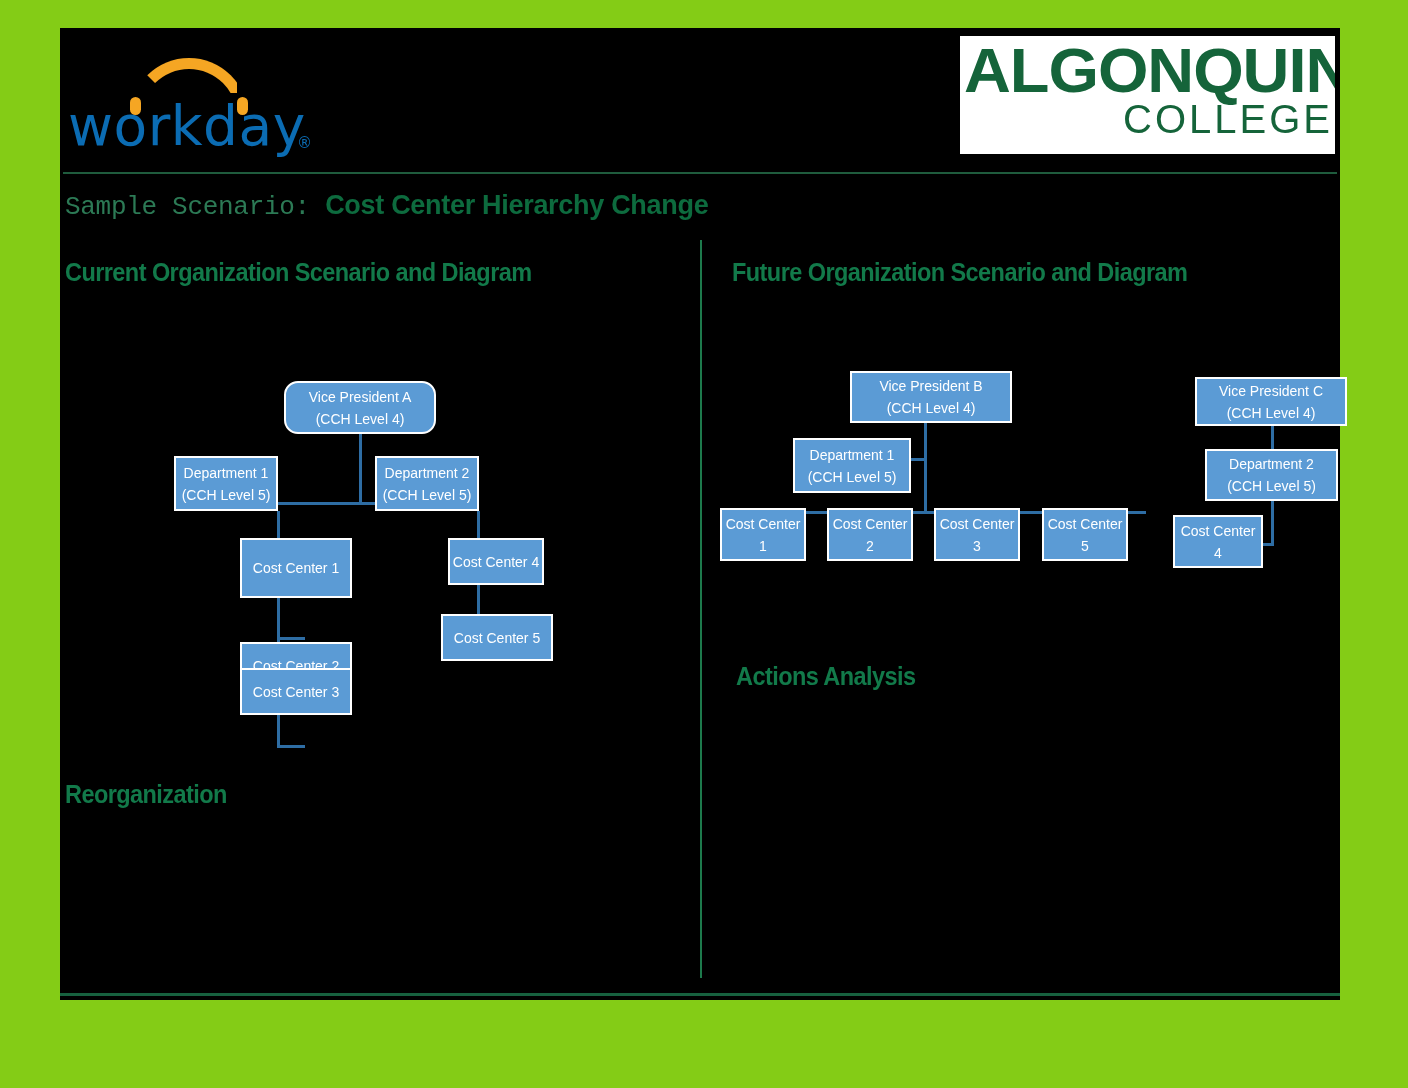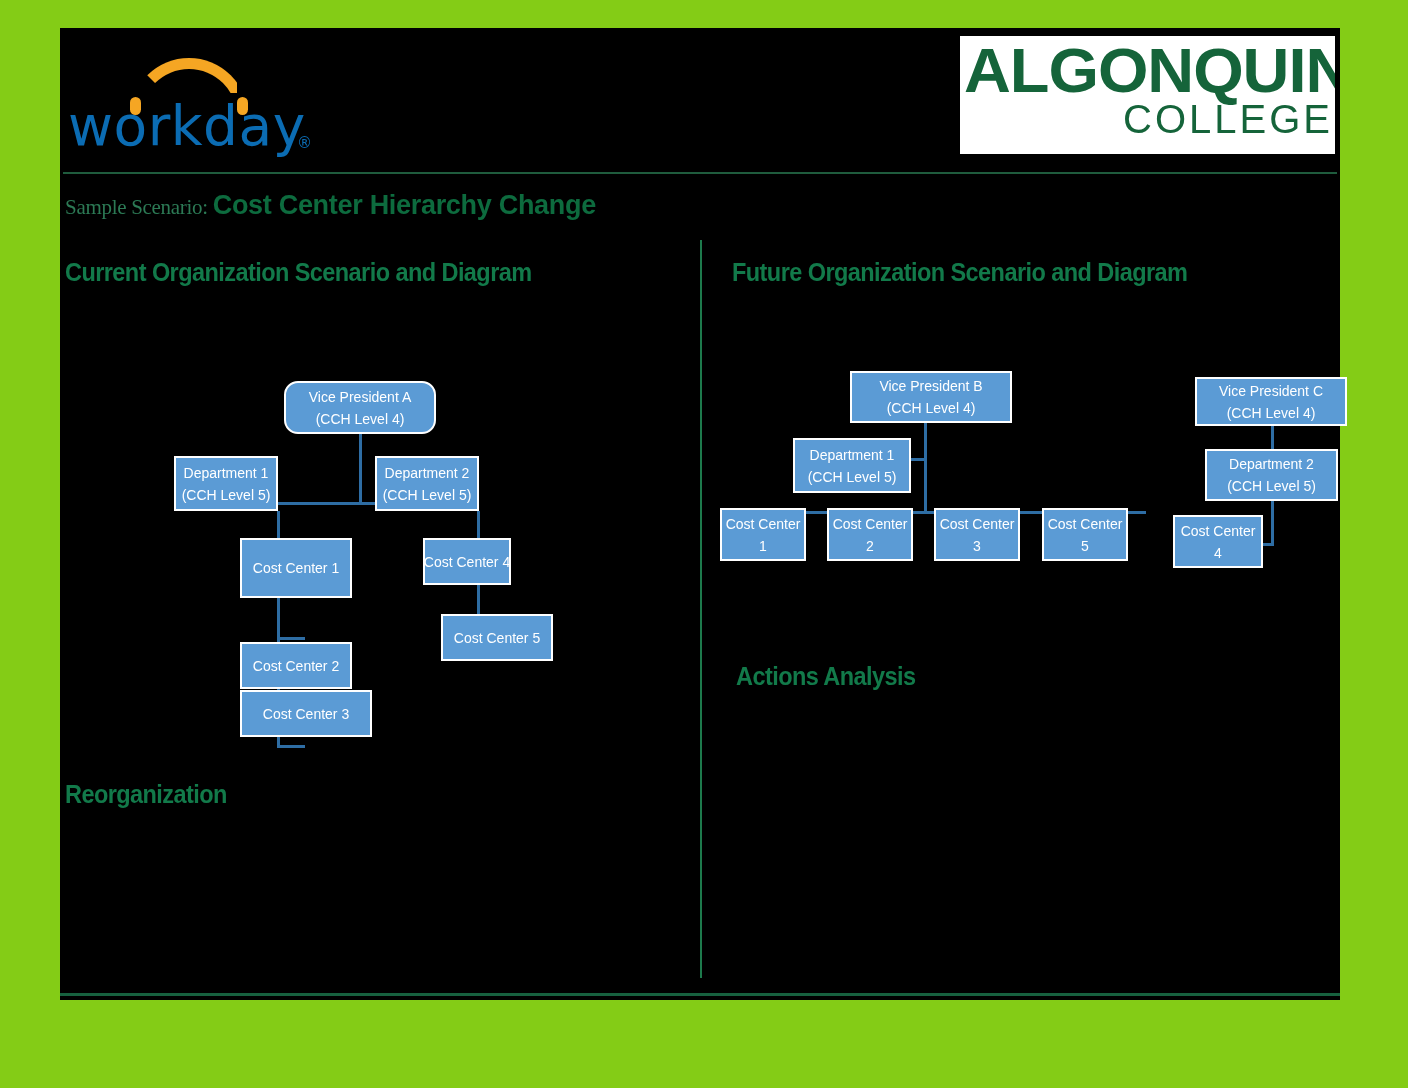--- a/index.html
+++ b/index.html
@@ -145,22 +145,22 @@
   }
 
   
   .title-line {
     position: absolute;
     left: 5px;
     top: 162px;
     white-space: nowrap;
   }
   .title-light {
-    font-family: Liberation Serif, serif;
-    font-size: 21px;
+    font-family: Liberation Mono, monospace;
+    font-size: 26px;
     color: #2c7a55;
     font-weight: 400;
     letter-spacing: -0.3px;
   }
   .title-bold {
     font-family: "Liberation Sans", sans-serif;
     font-size: 27px;
     color: #0d6b3e;
     font-weight: 700;
     letter-spacing: -0.3px;
@@ -267,25 +267,25 @@
       <span>Department 2</span>
       <span class="l2">(CCH Level 5)</span>
     </div>
 
     <div class="node" style="left:180px; top:510px; width:112px; height:60px;">
       <span>Cost Center 1</span>
     </div>
     <div class="node" style="left:180px; top:586px; width:112px; height:47px;margin-top:28px;">
       <span>Cost Center 2</span>
     </div>
-    <div class="node" style="left:180px; top:662px; width:132px; height:47px;">
+    <div class="node" style="left:180px; top:640px; width:112px; height:47px;">
       <span>Cost Center 3</span>
     </div>
 
-    <div class="node" style="left:363px; top:510px; width:88px; height:47px;">
+    <div class="node" style="left:388px; top:510px; width:96px; height:47px;">
       <span>Cost Center 4</span>
     </div>
     <div class="node" style="left:381px; top:586px; width:112px; height:47px;">
       <span>Cost Center 5</span>
     </div>
 
     <div class="conn v" style="left:864px; top:392px; height:93px;"></div>
     <div class="conn h" style="left:849px; top:430px; width:18px;"></div>
 
     <div class="conn h" style="left:700px; top:483px; width:386px;"></div>

